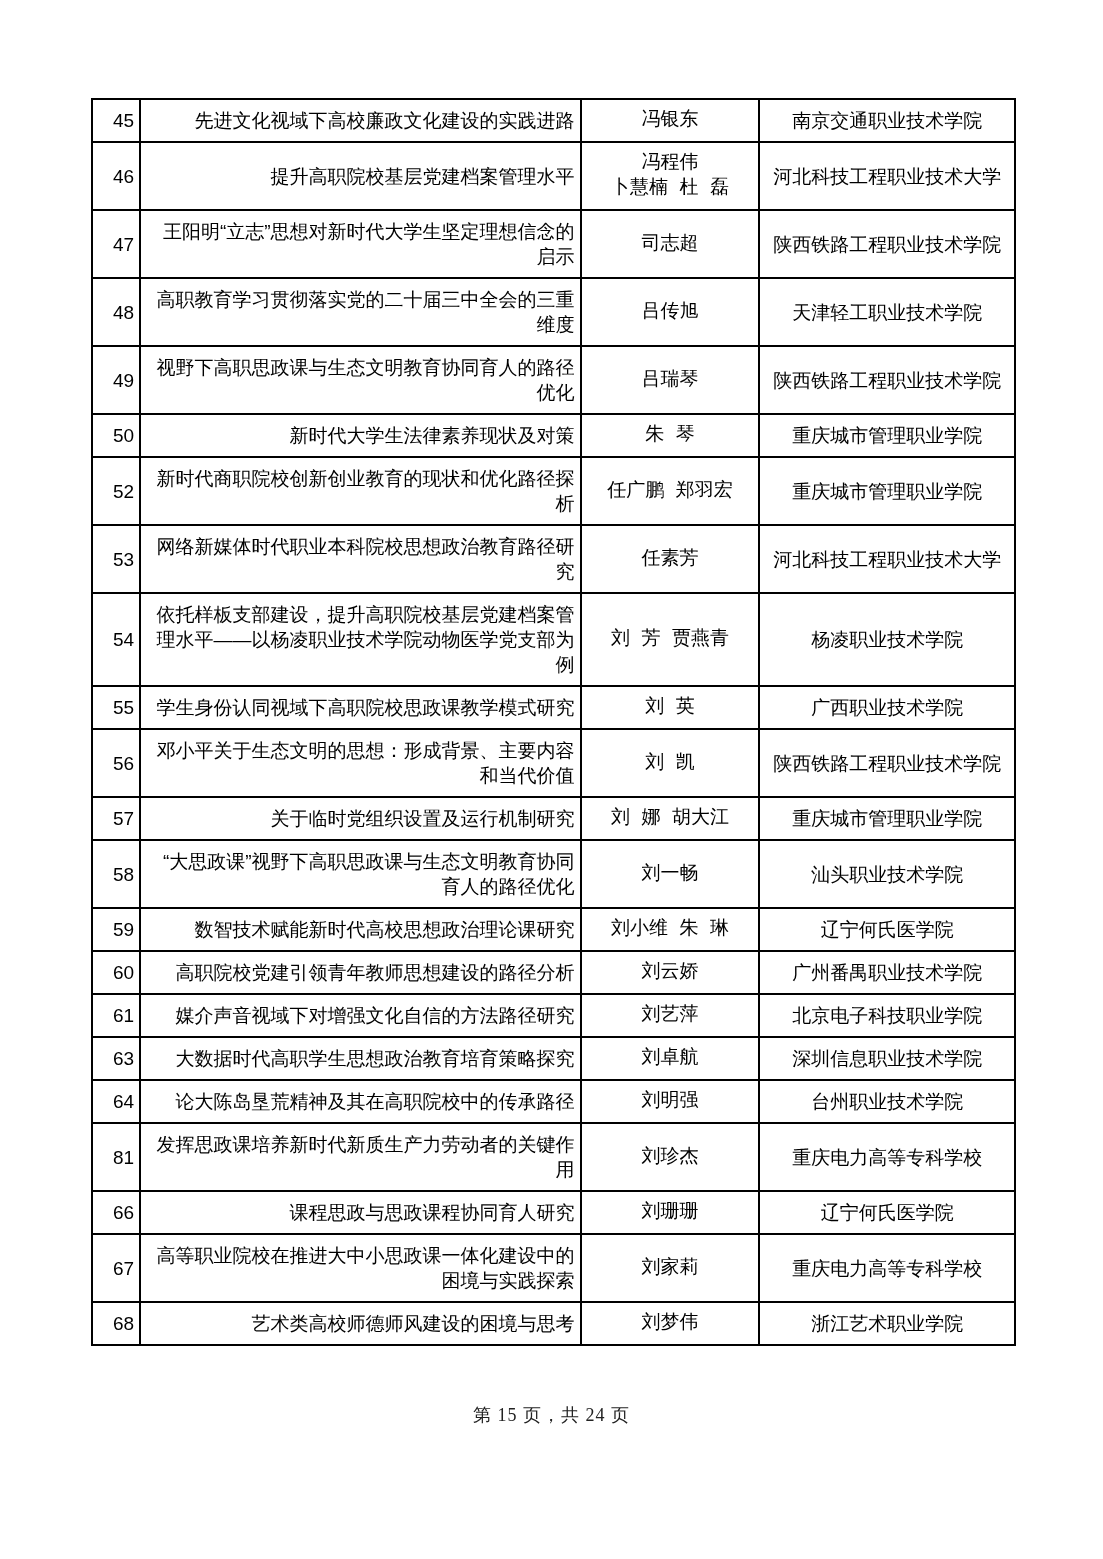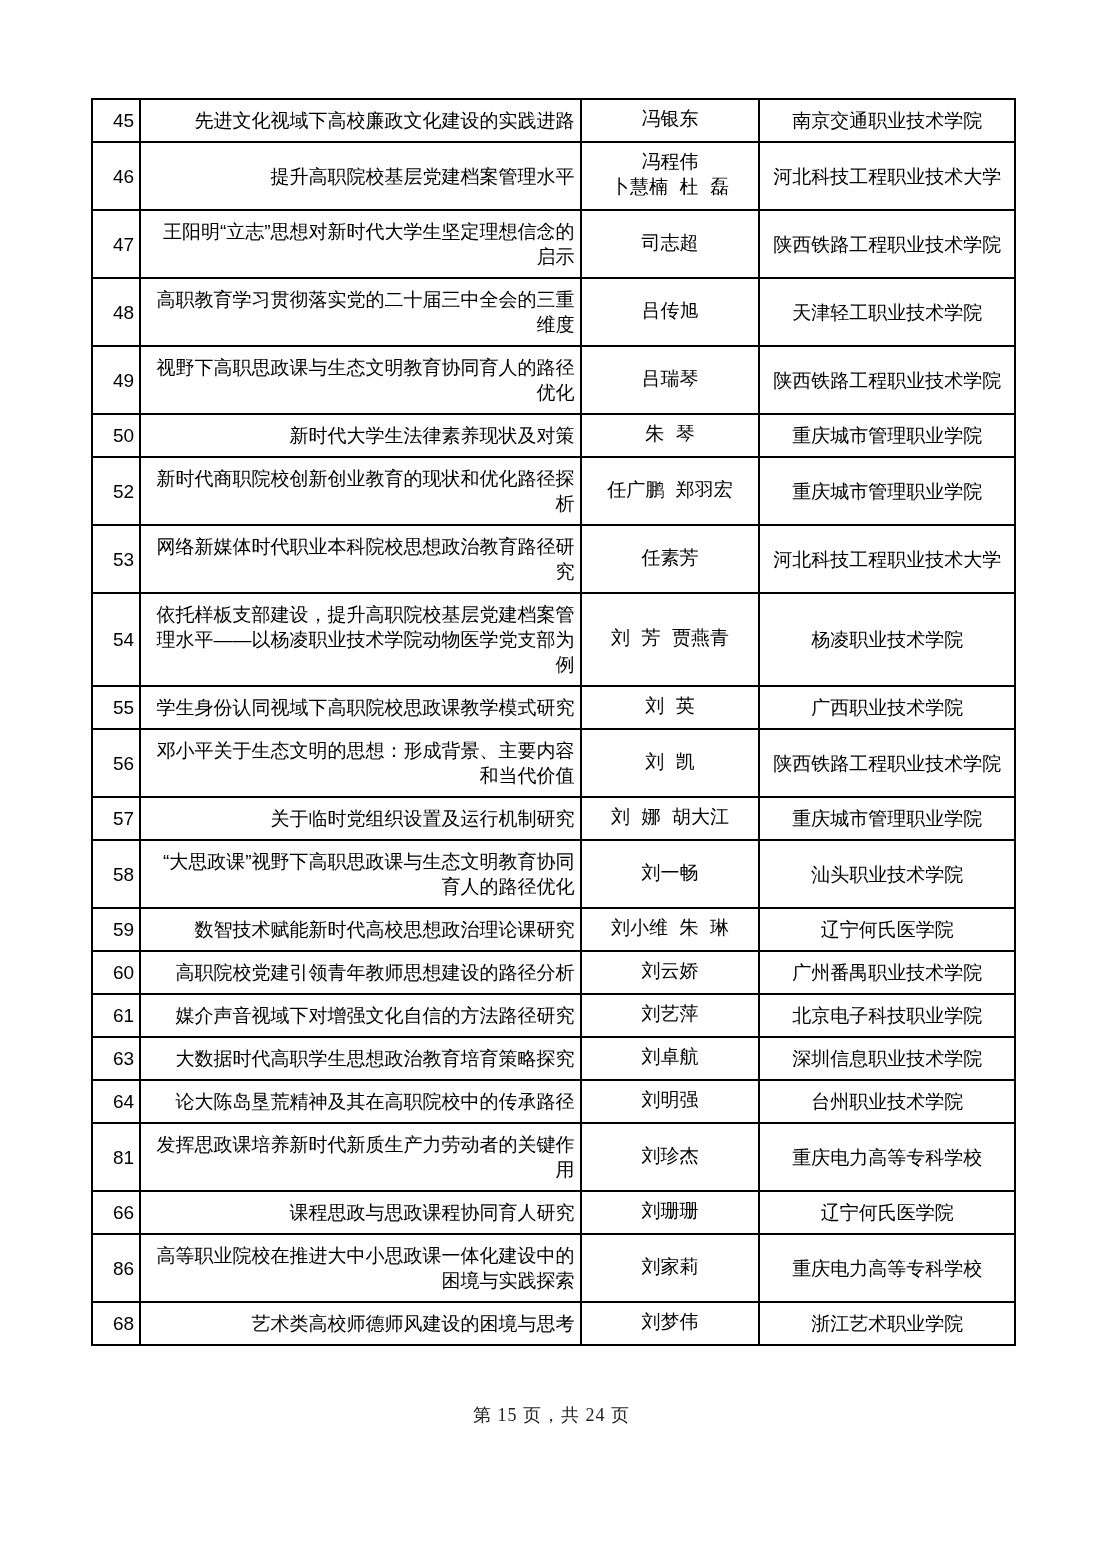--- a/index.html
+++ b/index.html
@@ -183,21 +183,21 @@
           <td class="col-authors">刘珍杰</td>
           <td class="col-org">重庆电力高等专科学校</td>
         </tr>
         <tr>
           <td class="col-no">66</td>
           <td class="col-title">课程思政与思政课程协同育人研究</td>
           <td class="col-authors">刘珊珊</td>
           <td class="col-org">辽宁何氏医学院</td>
         </tr>
         <tr>
-          <td class="col-no">86</td>
+          <td class="col-no">67</td>
           <td class="col-title">高等职业院校在推进大中小思政课一体化建设中的困境与实践探索</td>
           <td class="col-authors">刘家莉</td>
           <td class="col-org">重庆电力高等专科学校</td>
         </tr>
         <tr>
           <td class="col-no">68</td>
           <td class="col-title">艺术类高校师德师风建设的困境与思考</td>
           <td class="col-authors">刘梦伟</td>
           <td class="col-org">浙江艺术职业学院</td>
         </tr>

